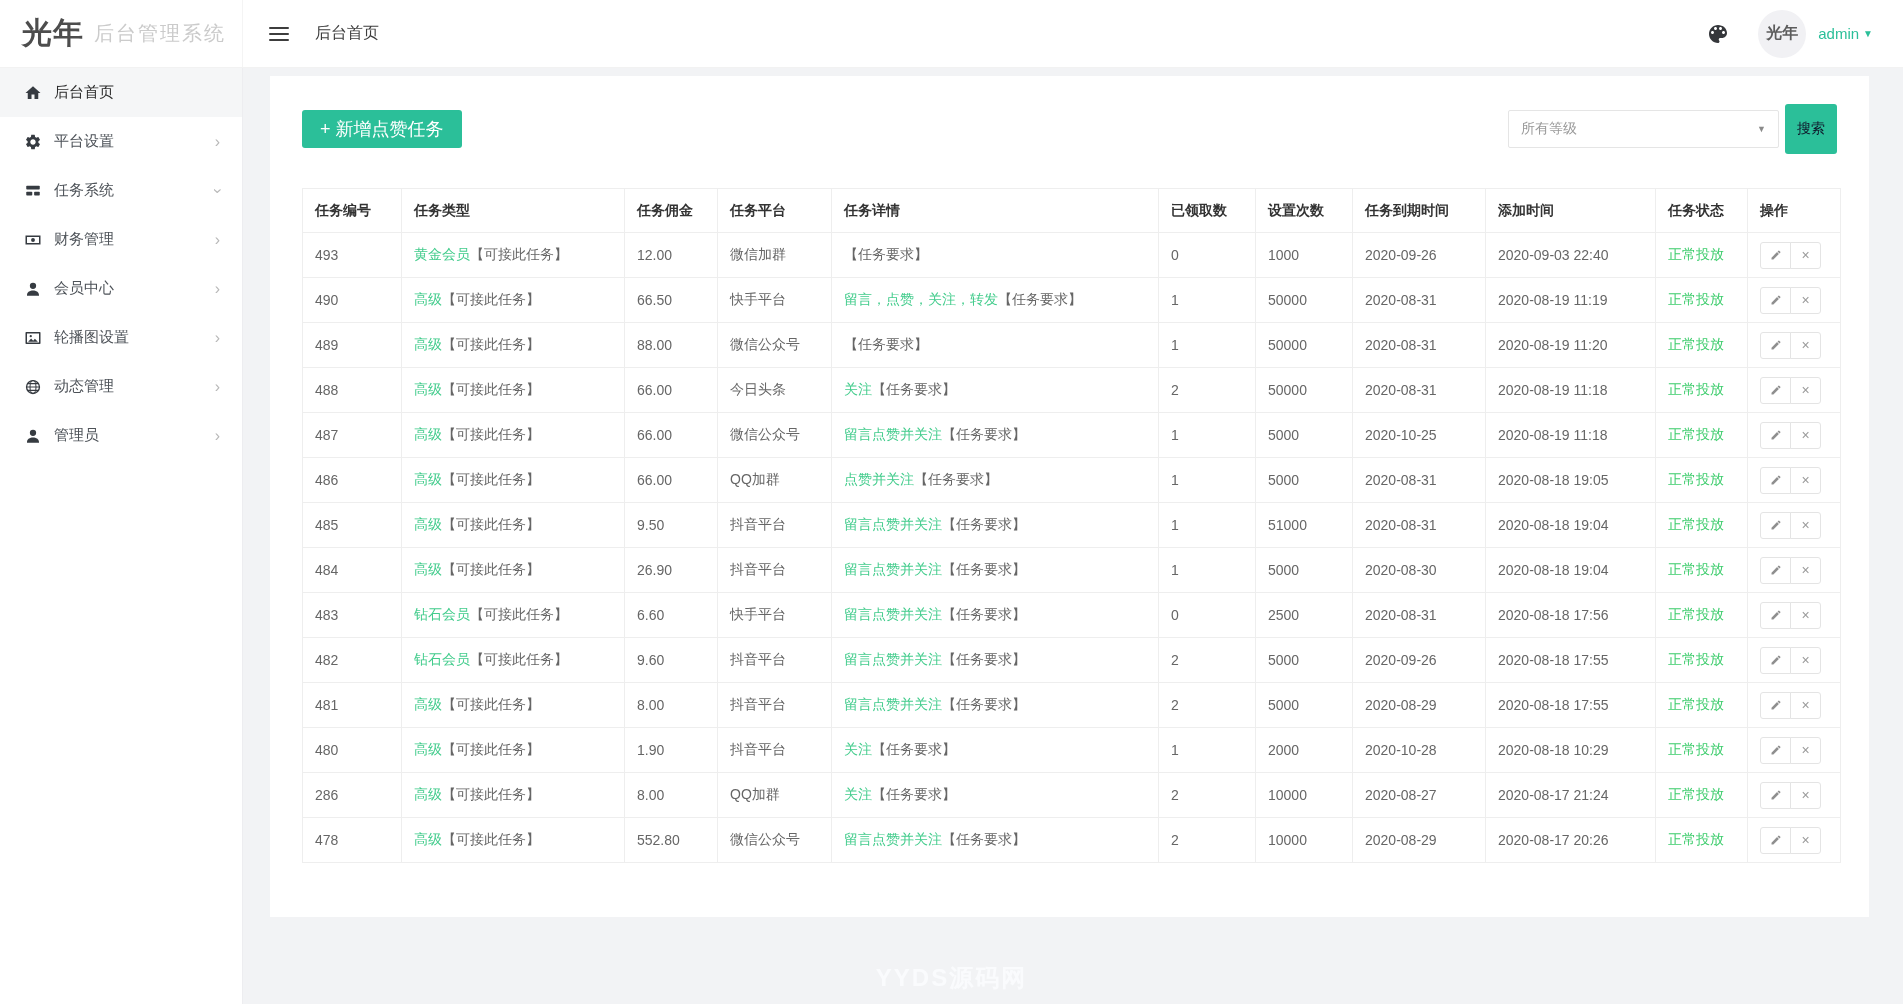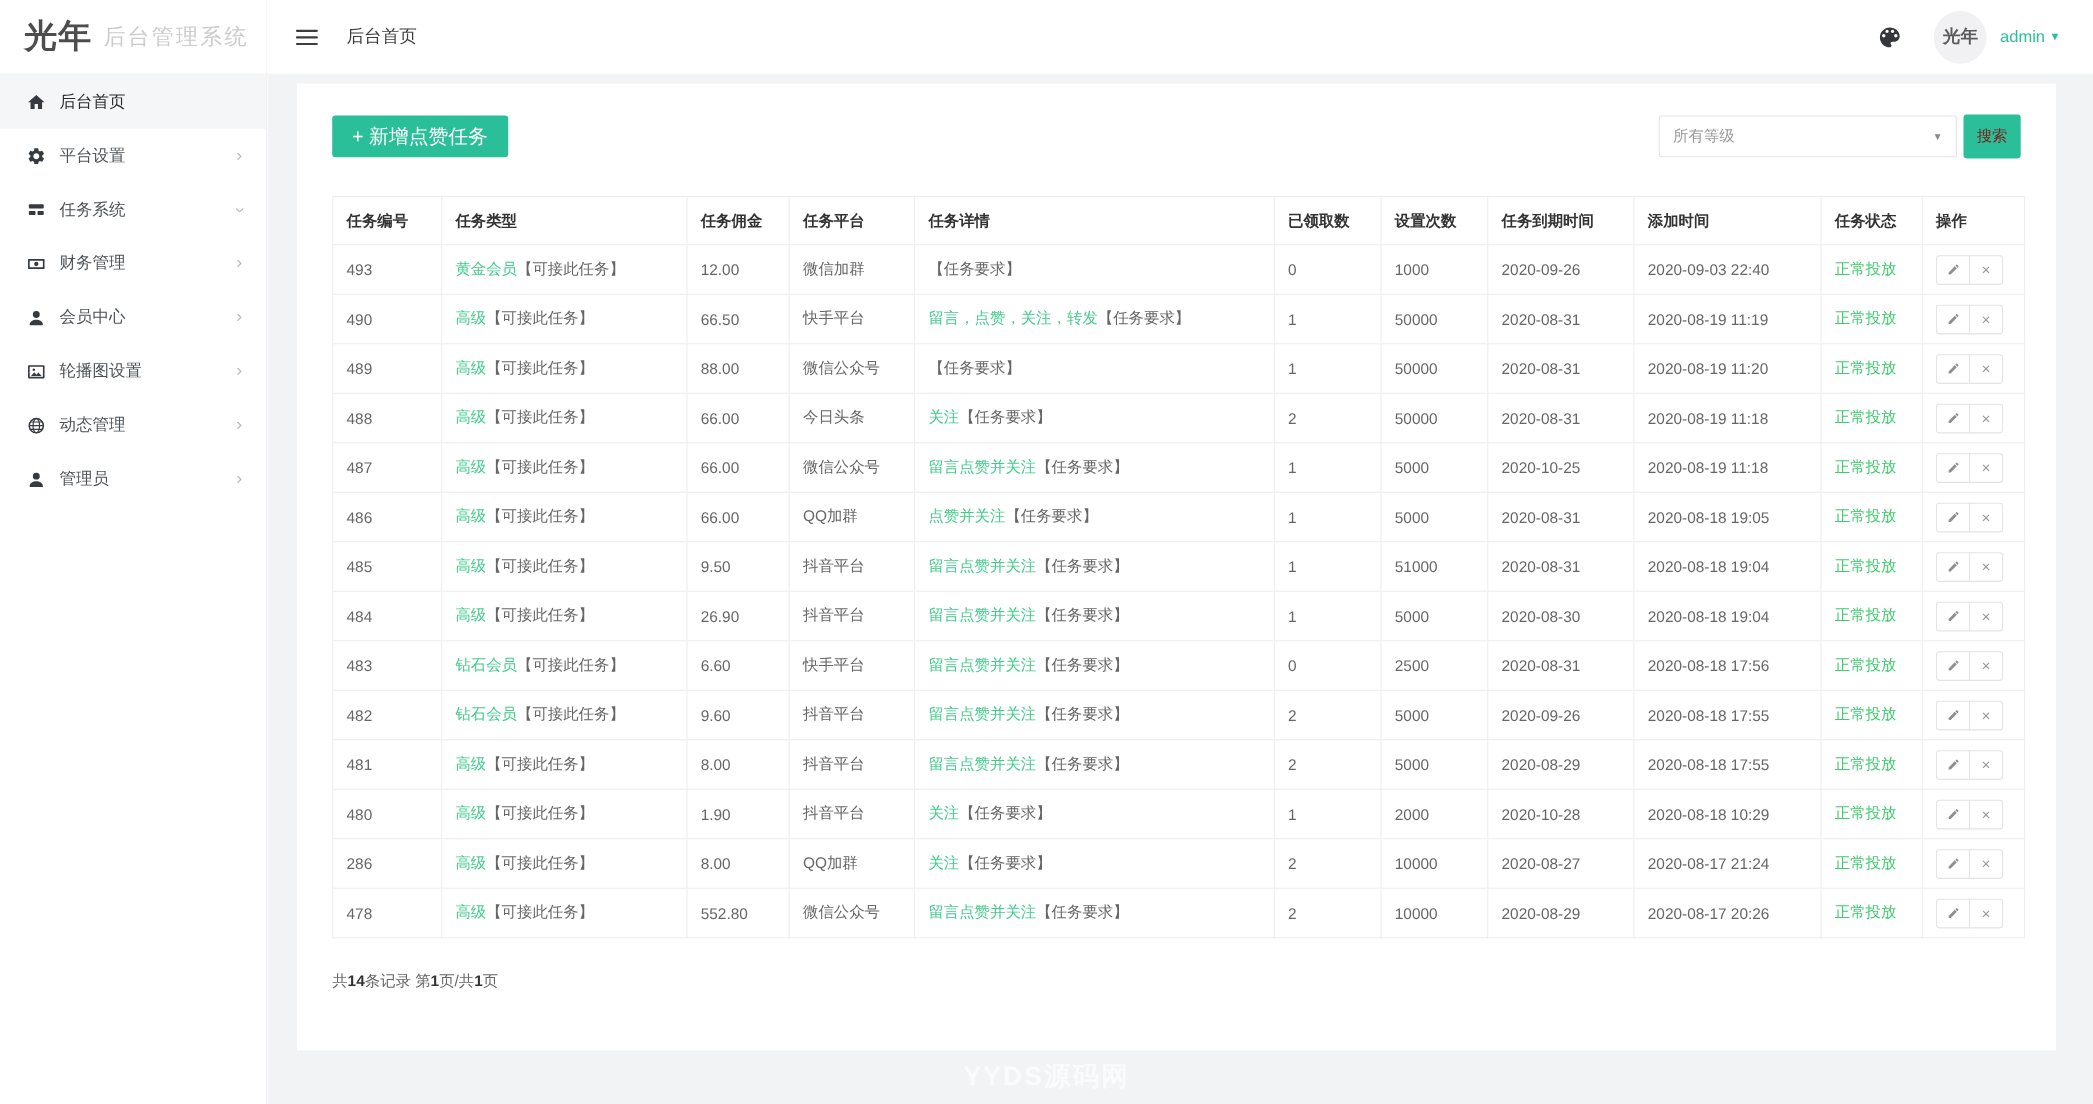--- a/index.html
+++ b/index.html
@@ -34,21 +34,21 @@
 
   
   .main { margin-left:243px; padding-top:76px; }
   .card { margin:0 34px 0 27px; background:#fff; padding:28px 32px 54px 32px; }
   .toolbar { display:flex; align-items:center; justify-content:space-between; margin-bottom:34px; }
   .btn { border:none; cursor:pointer; font-family:inherit; }
   .btn-add { background:var(--accent); color:#fff; font-size:18px; height:38px; padding:0 18px; border-radius:3px; }
   .toolbar-right { display:flex; align-items:center; gap:6px; }
   .select-box { width:271px; height:38px; border:1px solid #e5e5e5; border-radius:2px; background:#fff; display:flex; align-items:center; justify-content:space-between; padding:0 12px; font-size:14px; color:#999; cursor:pointer; }
   .select-caret { font-size:9px; color:#8a8a8a; }
-  .btn-search { background:var(--accent); color:#7f1d1d; font-size:14px; width:52px; height:40px; border-radius:3px; }
+  .btn-search { background:var(--accent); color:#0f172a; font-size:14px; width:52px; height:50px; border-radius:3px; }
 
   table { width:100%; border-collapse:collapse; table-layout:fixed; font-size:14px; color:#666; }
   th, td { border:1px solid #eeeeee; padding:0 12px; text-align:left; overflow:hidden; white-space:nowrap; }
   th { height:44px; color:#333; font-weight:700; }
   td { height:45px; }
   .g { color:var(--link-green); }
   .status { color:var(--status-green); }
   .op-group { display:inline-flex; }
   .op-btn { width:31px; height:27px; background:#fff; border:1px solid #e4e4e4; color:#9a9a9a; display:inline-flex; align-items:center; justify-content:center; cursor:pointer; font-size:14px; line-height:1; }
   .op-btn:first-child { border-radius:3px 0 0 3px; }
@@ -548,19 +548,16 @@
                   </span>
                 </button>
                 <button class="op-btn">
                   <span>×</span>
                 </button>
               </span></td>
           </tr>
         </tbody>
     </table>
 
-    <div class="page-summary">
-      <span>共</span><b>14</b><span>条记录 第</span><b>1</b><span>页/共</span><b>1</b><span>页</span>
-    </div>
   </div>
 </div>
 
 <div class="watermark">YYDS源码网</div>
 
 </body></html>

